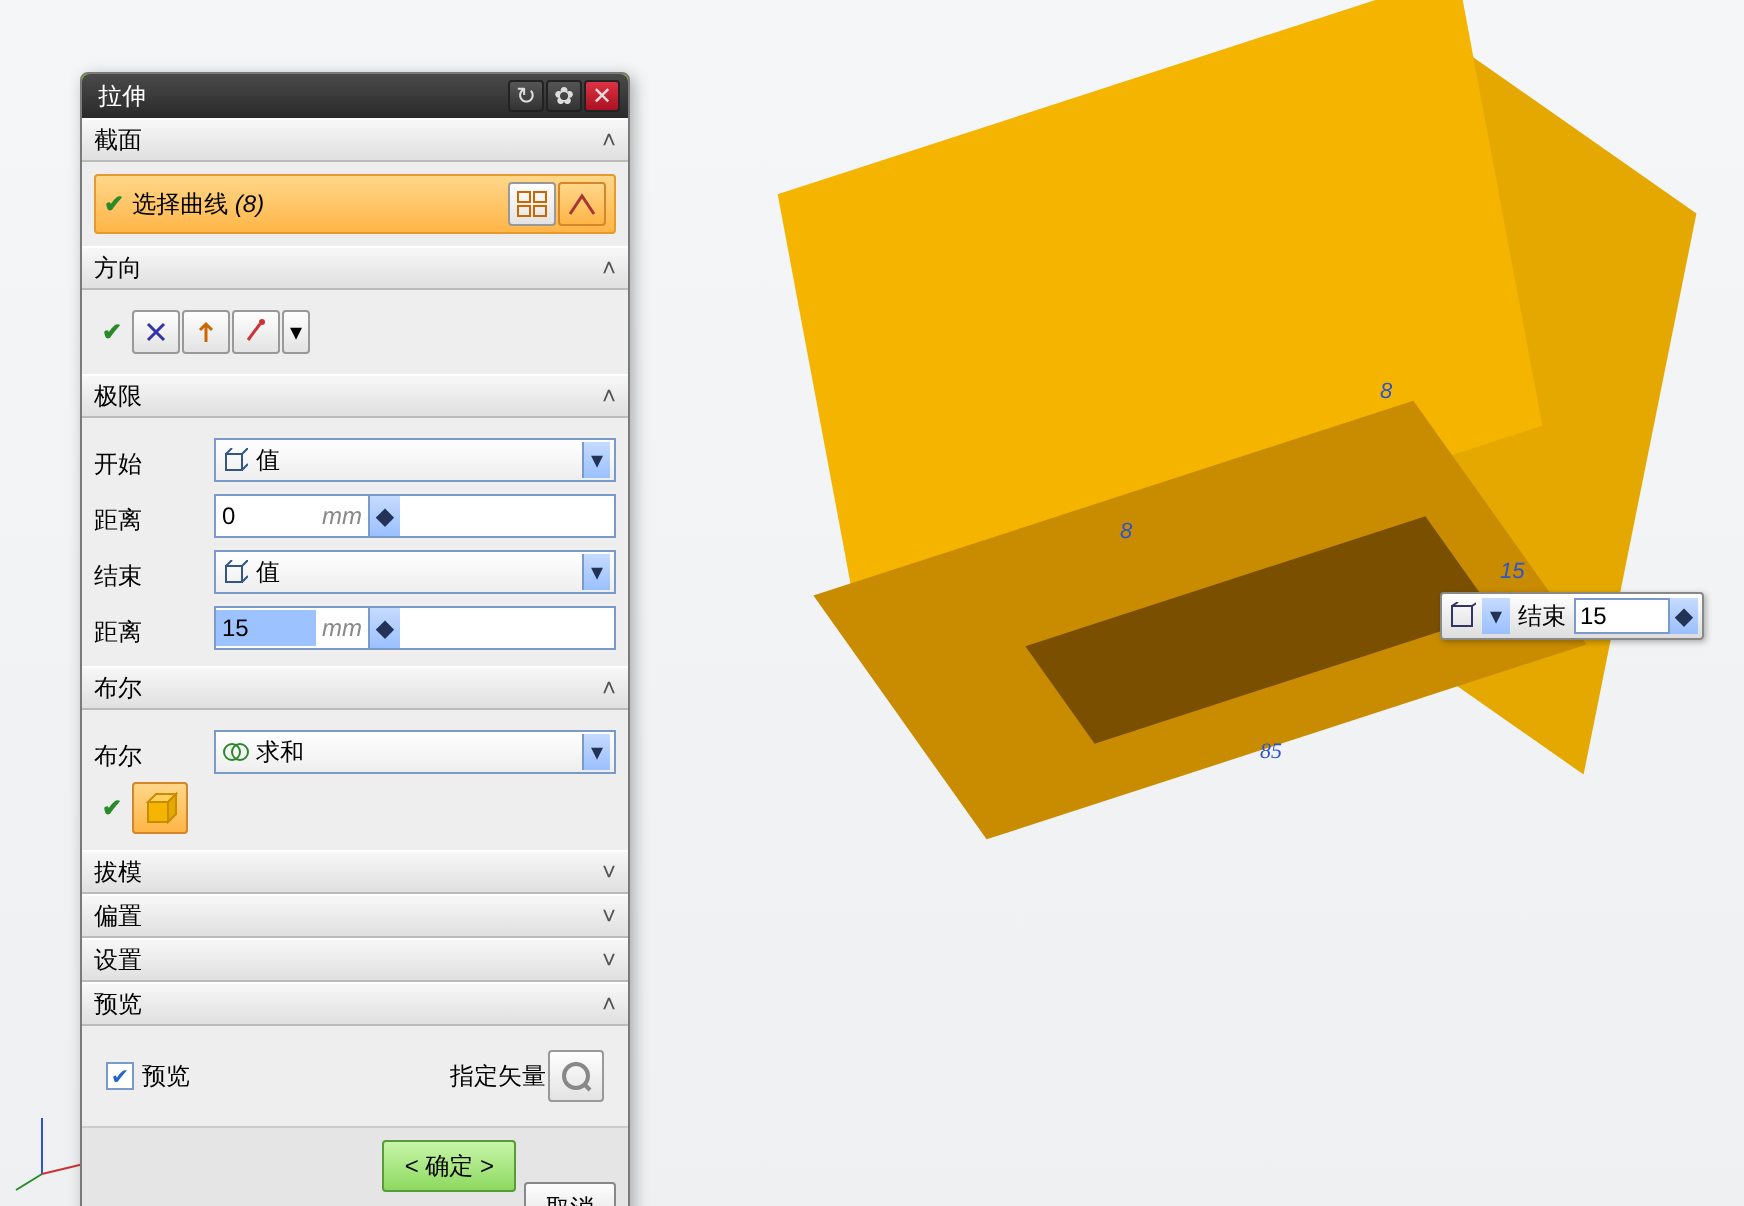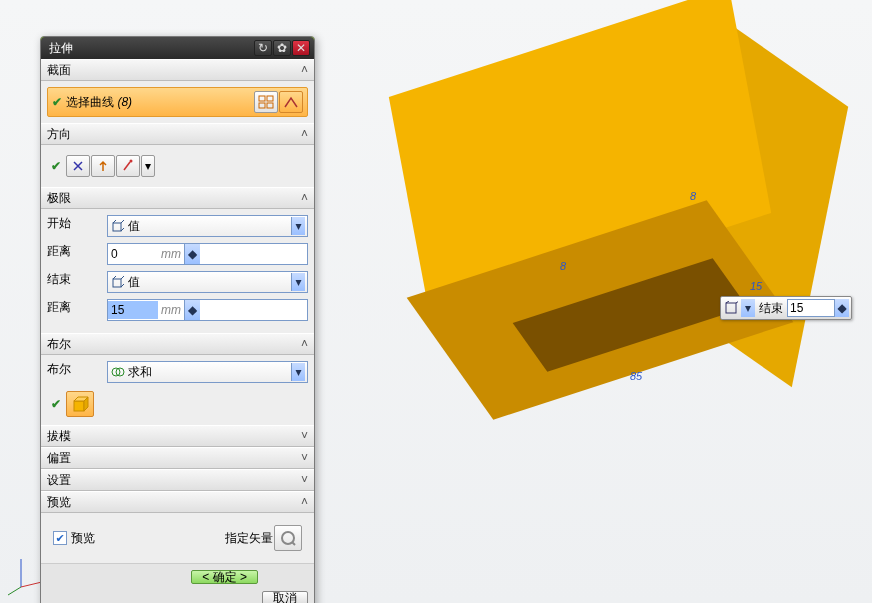--- a/index.html
+++ b/index.html
@@ -9,21 +9,21 @@
 .dialog { position: absolute; left: 40px; top: 36px; width: 275px; background: #84cc16; border: 1px solid #7a7a7a; border-radius: 4px; box-shadow: 2px 2px 8px rgba(0,0,0,0.3); }
 .titlebar { background: linear-gradient(#4a4a4a,#2a2a2a); color: #fff; height: 22px; display: flex; align-items: center; padding: 0 4px; border-radius: 4px 4px 0 0; }
 .titlebar-text { flex: 1; padding-left: 4px; }
 .tb-btn { width: 18px; height: 16px; margin-left: 1px; background: linear-gradient(#555,#333); border: 1px solid #222; border-radius: 2px; display: flex; align-items: center; justify-content: center; color: #ddd; cursor: pointer; }
 .tb-btn.close { background: linear-gradient(#d34,#a12); }
 
 .section-head { background: linear-gradient(#f7f7f7,#e0e0e0); border-top: 1px solid #fff; border-bottom: 1px solid #bbb; height: 22px; display: flex; align-items: center; padding: 0 6px; font-weight: normal; cursor: pointer; }
 .section-head .chev { margin-left: auto; color: #555; }
 .section-body { background: #eeeeee; padding: 6px; }
 
-.row { display: flex; align-items: flex-start; height: 26px; margin-bottom: 2px; }
+.row { display: flex; align-items: flex-end; height: 26px; margin-bottom: 2px; }
 .row-label { width: 60px; }
 .row-ctl { flex: 1; display: flex; align-items: center; gap: 2px; }
 
 .sel-row { display: flex; align-items: center; height: 30px; padding: 2px 4px; }
 .sel-row.active { background: linear-gradient(#ffd78a,#ffb547); border: 1px solid #e49a2d; border-radius: 2px; }
 .check { color: #2a8a2a; font-weight: bold; margin-right: 4px; }
 .sel-text { flex: 1; }
 .mini-btn { width: 24px; height: 22px; background: linear-gradient(#fefefe,#e3e3e3); border: 1px solid #999; border-radius: 2px; margin-left: 1px; display: flex; align-items: center; justify-content: center; cursor: pointer; }
 .mini-btn.orange { background: linear-gradient(#ffd78a,#ffb547); border-color: #d4872a; }
 .mini-btn.big { width: 28px; height: 26px; }
@@ -36,21 +36,21 @@
 .num-input { height: 22px; background: #fff; border: 1px solid #7a9ac9; display: flex; align-items: center; flex: 1; min-width: 0; }
 .num-input input { border: none; outline: none; width: 50px; padding: 0 3px; height: 18px; font-size: 12px; }
 .num-input.sel input { background: #9cc3ff; }
 .unit { color: #888; font-style: italic; margin: 0 3px; }
 .spin { width: 16px; height: 20px; background: linear-gradient(#c6dbff,#9bc0ff); border-left: 1px solid #7a9ac9; display: flex; align-items: center; justify-content: center; color: #235; cursor: pointer; }
 
 .preview-row { display: flex; align-items: center; padding: 6px; }
 .chk { width: 14px; height: 14px; border: 1px solid #7a9ac9; background: #fff; margin-right: 4px; display: flex; align-items: center; justify-content: center; color: #2367c9; font-size: 11px; }
 
 .btn-row { padding: 6px; display: flex; justify-content: flex-end; gap: 4px; background: #e5e5e5; border-top: 1px solid #ccc; border-radius: 0 0 4px 4px; }
-.btn { height: 14px; padding: 0 10px; border: 1px solid #888; border-radius: 2px; cursor: pointer; display: flex; align-items: center; }
+.btn { height: 26px; padding: 0 10px; border: 1px solid #888; border-radius: 2px; cursor: pointer; display: flex; align-items: center; }
 .btn.ok { background: linear-gradient(#c8f5a8,#8dd960); border-color: #5a9a3a; }
 .btn.cancel { background: linear-gradient(#fefefe,#ddd); margin-top: 21px; }
 
 
 .viewport { position: absolute; left: 320px; top: 0; right: 0; bottom: 0; }
 .solid { position: absolute; left: 60px; top: 35px; width: 420px; height: 380px; }
 .topface { position: absolute; left: 30px; top: 0; width: 340px; height: 240px; background: #f5b400; transform: skewY(-18deg) skewX(10deg); }
 .frontface { position: absolute; left: 70px; top: 200px; width: 300px; height: 150px; background: #c98c00; transform: skewY(-18deg) skewX(30deg); }
 .sideface { position: absolute; left: 320px; top: 10px; width: 120px; height: 320px; background: #e5a800; transform: skewY(35deg) skewX(-10deg); }
 .cut { position: absolute; left: 150px; top: 250px; width: 200px; height: 60px; background: #7a5000; transform: skewY(-18deg) skewX(30deg); }
@@ -73,21 +73,21 @@
 
 <div class="viewport">
   <div class="solid">
     <div class="sideface"></div>
     <div class="topface"></div>
     <div class="frontface"></div>
     <div class="cut"></div>
   </div>
   <span class="dim" style="left:240px; top:260px;">8</span>
   <span class="dim" style="left:370px; top:190px;">8</span>
-  <span class="dim" style="left:310px; top:370px;">85</span>
+  <span class="dim" style="left:310px; top:370px;font-family:Liberation Serif, serif;">85</span>
   <span class="dim" style="left:430px; top:280px;">15</span>
 
   <div class="float-panel">
     <span class="combo-icon">
       <svg width="14" height="14">
           <rect x="2" y="2" width="10" height="10" fill="none" stroke="#336" stroke-width="1"></rect>
           <line x1="2" y1="2" x2="5" y2="0" stroke="#336"></line>
           <line x1="12" y1="2" x2="15" y2="0" stroke="#336"></line>
         </svg>
     </span>

